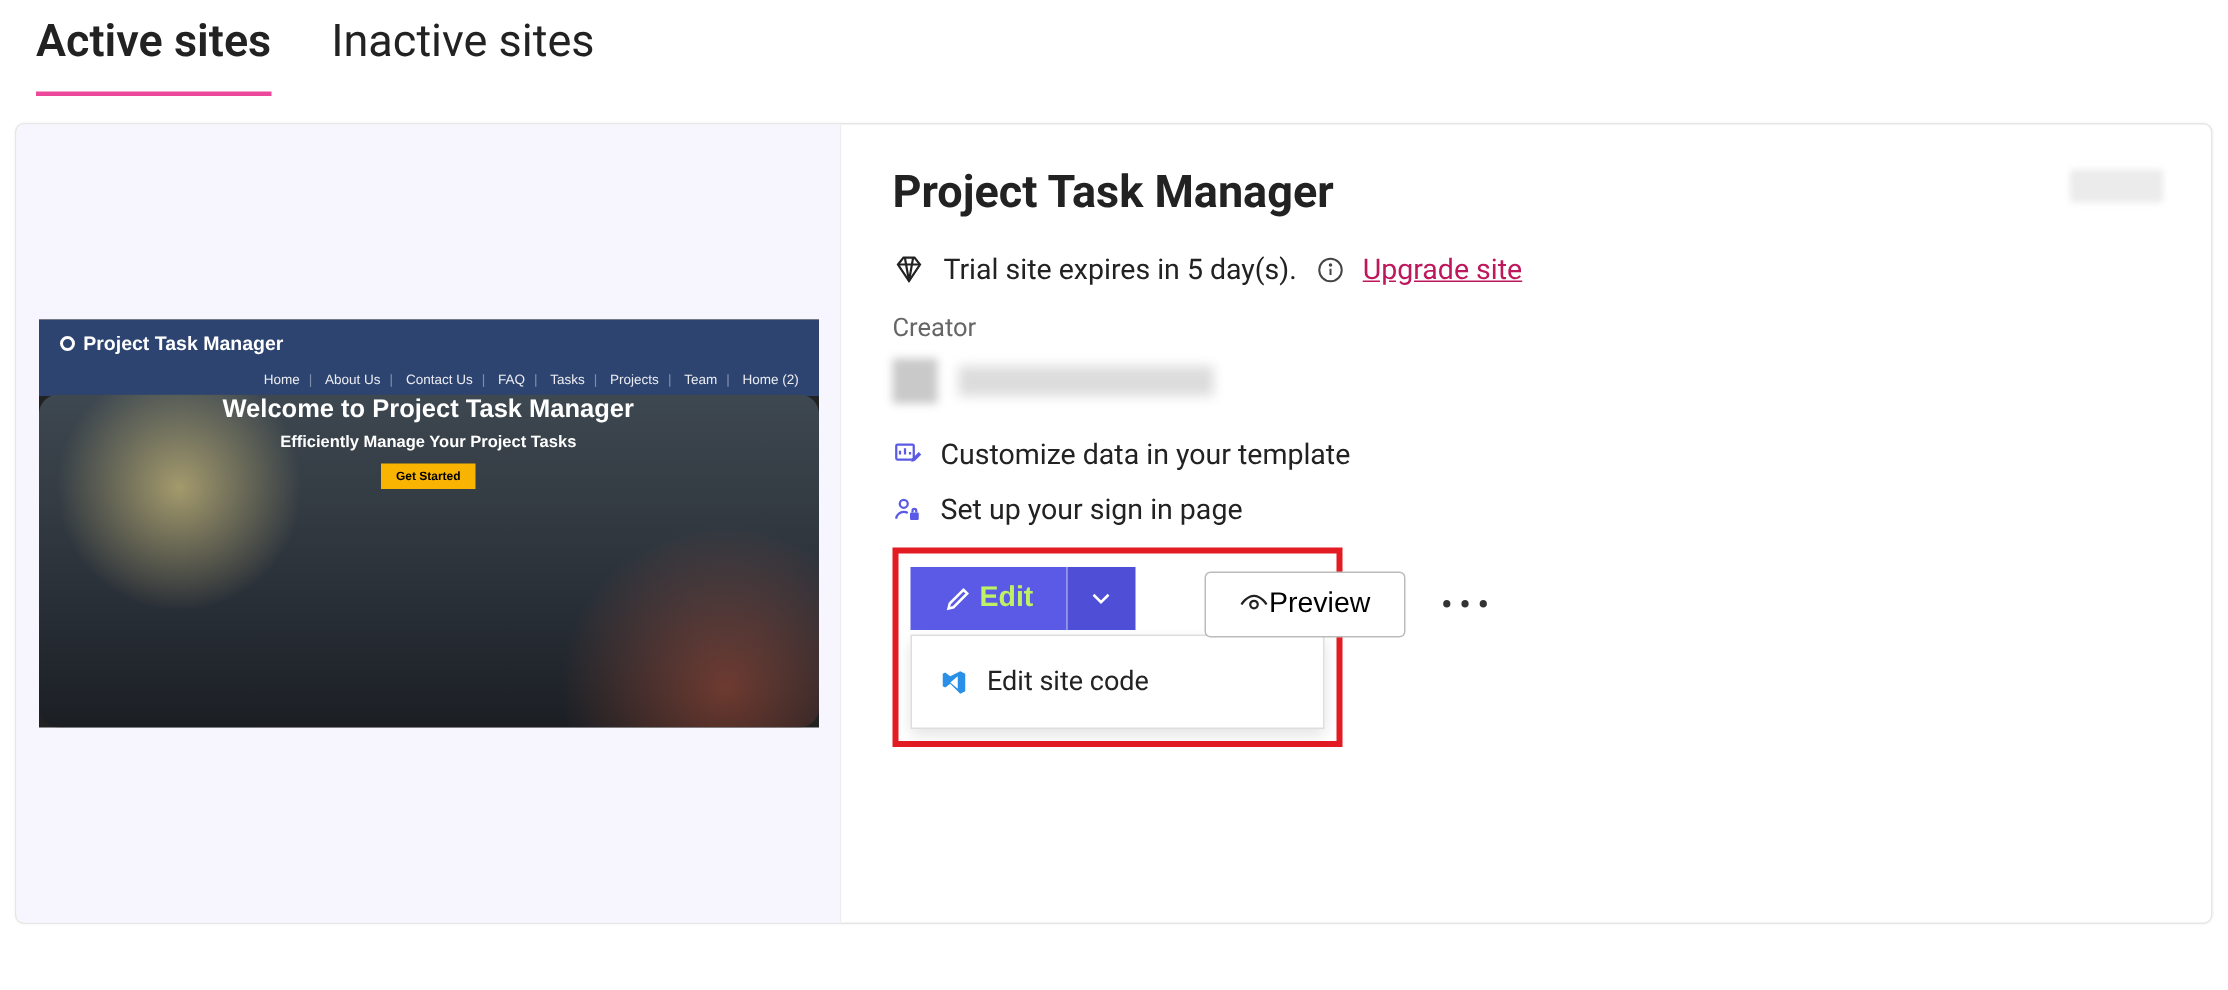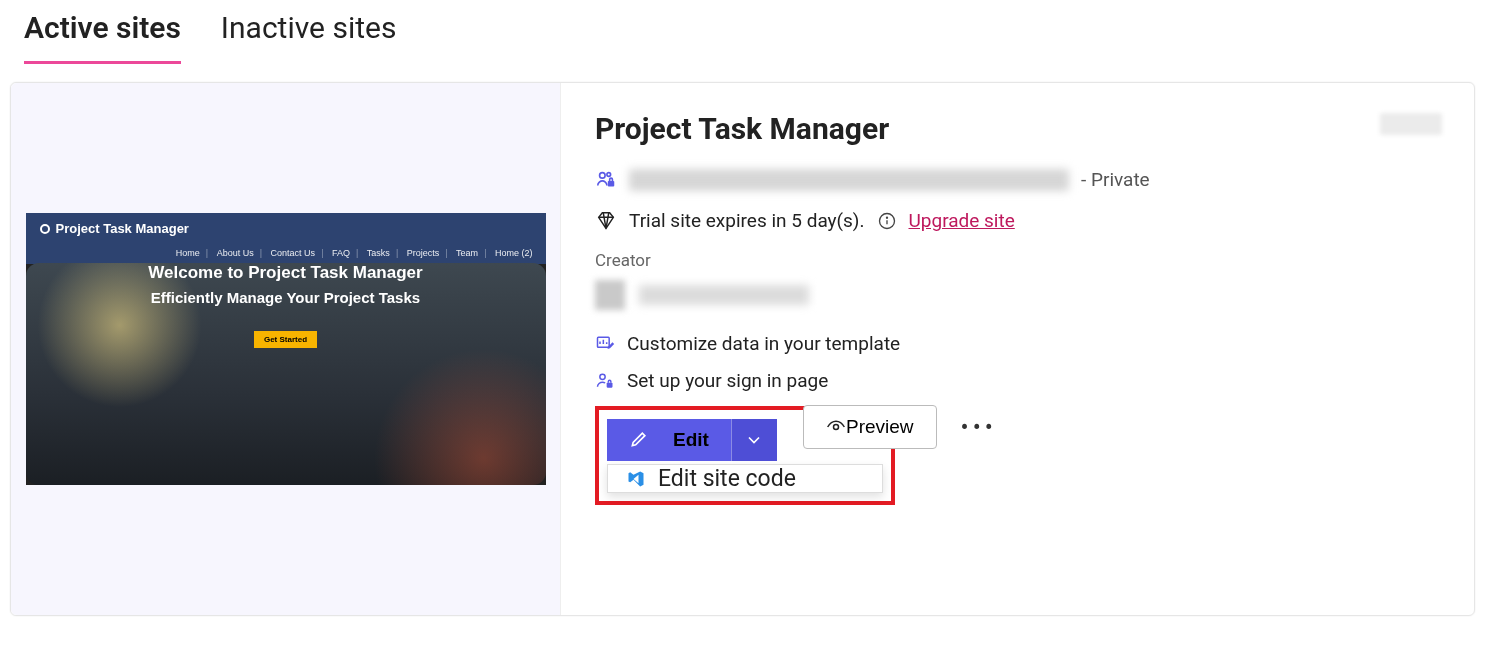--- a/index.html
+++ b/index.html
@@ -88,21 +88,21 @@
       linear-gradient(180deg,#3e4850 0%, #2a3038 60%, #1b1f24 100%);
     display:flex;
     flex-direction:column;
     align-items:center;
     justify-content:flex-start;
     color:#fff;
     text-align:center;
     border-radius:13px;
   }
   .thumb-hero h2{font-size:17px;font-weight:600;margin-bottom:6px;}
-  .thumb-hero p{font-size:15px;font-weight:600;margin-bottom:25px;}
+  .thumb-hero p{font-size:11px;font-weight:600;margin-bottom:8px;}
   .thumb-hero button{background:#f8b400;border:none;color:#000;font-size:8px;padding:4px 10px;font-weight:600;}
 
   
   .details {
     flex:1;
     padding:28px 34px 0 34px;
     position:relative;
   }
   .site-title {
     font-size:30px;
@@ -149,37 +149,37 @@
     display:flex;align-items:center;gap:16px;
     margin-top:14px;
   }
   .callout{
     border:4px solid #e31b23;
     padding:8px;
     display:inline-block;
   }
   .edit-split{display:flex;}
   .btn-edit{
-    background:#5a5ae6;color:#000000;border:none;
-    display:flex;gap:24px;
+    background:#5a5ae6;color:#bef264;border:none;
+    display:flex;align-items:center;gap:4px;
     font-size:19px;font-weight:600;
     padding:10px 22px;cursor:pointer;
   }
   .btn-edit-caret{
     background:#4e4ed6;color:#fff;border:none;
     width:46px;display:flex;align-items:center;justify-content:center;
     cursor:pointer; border-left:1px solid rgba(255,255,255,.35);
   }
   .dropdown{
     margin-top:2px;
     background:#fff;border:1px solid #ddd;
     box-shadow:0 4px 10px rgba(0,0,0,.12);
-    padding:0 18px;
+    padding:20px 18px;
     display:flex;align-items:center;gap:12px;
-    font-size:23px;cursor:pointer;
+    font-size:18px;cursor:pointer;
     width:276px;
   }
   .btn-preview{
     background:#fff;border:1px solid #bbb;border-radius:4px;
     display:flex;align-items:center;
     font-size:19px;padding:10px 22px;cursor:pointer;
   }
   .more-dots{
     font-size:24px;letter-spacing:4px;color:#333;cursor:pointer;padding:6px 8px;
   }
@@ -223,33 +223,20 @@
       </div>
     </div>
   </div>
 
   <div class="details">
 
     <div class="redacted-pill"></div>
 
     <h1 class="site-title">Project Task Manager</h1>
 
-    <div class="info-row">
-      <span class="ic-lg purple">
-        <svg viewBox="0 0 24 24" fill="none" stroke="#5a5ae6" stroke-width="1.8">
-          <circle cx="8" cy="7" r="3"></circle>
-            <circle cx="15" cy="6" r="2"></circle>
-          <path d="M3 18c0-3 3-5 5-5s5 2 5 5"></path>
-          <rect x="14" y="13" width="7" height="6" rx="1" fill="#5a5ae6" stroke="none"></rect>
-          <path d="M16 13v-1.5a1.5 1.5 0 0 1 3 0V13" stroke="#5a5ae6"></path>
-        </svg>
-      </span>
-      <span class="blur" style="width:440px"></span>
-      <span class="muted">- Private</span>
-    </div>
 
     <div class="info-row">
       <span class="ic-lg">
         <svg viewBox="0 0 24 24" fill="none" stroke="#222" stroke-width="1.6">
           <path d="M4 8 8 3h8l4 5-8 12L4 8z"></path>
             <path d="M4 8h16M9 3l3 17M15 3l-3 17"></path>
         </svg>
       </span>
       <span>Trial site expires in 5 day(s).</span>
       <span class="ic">

